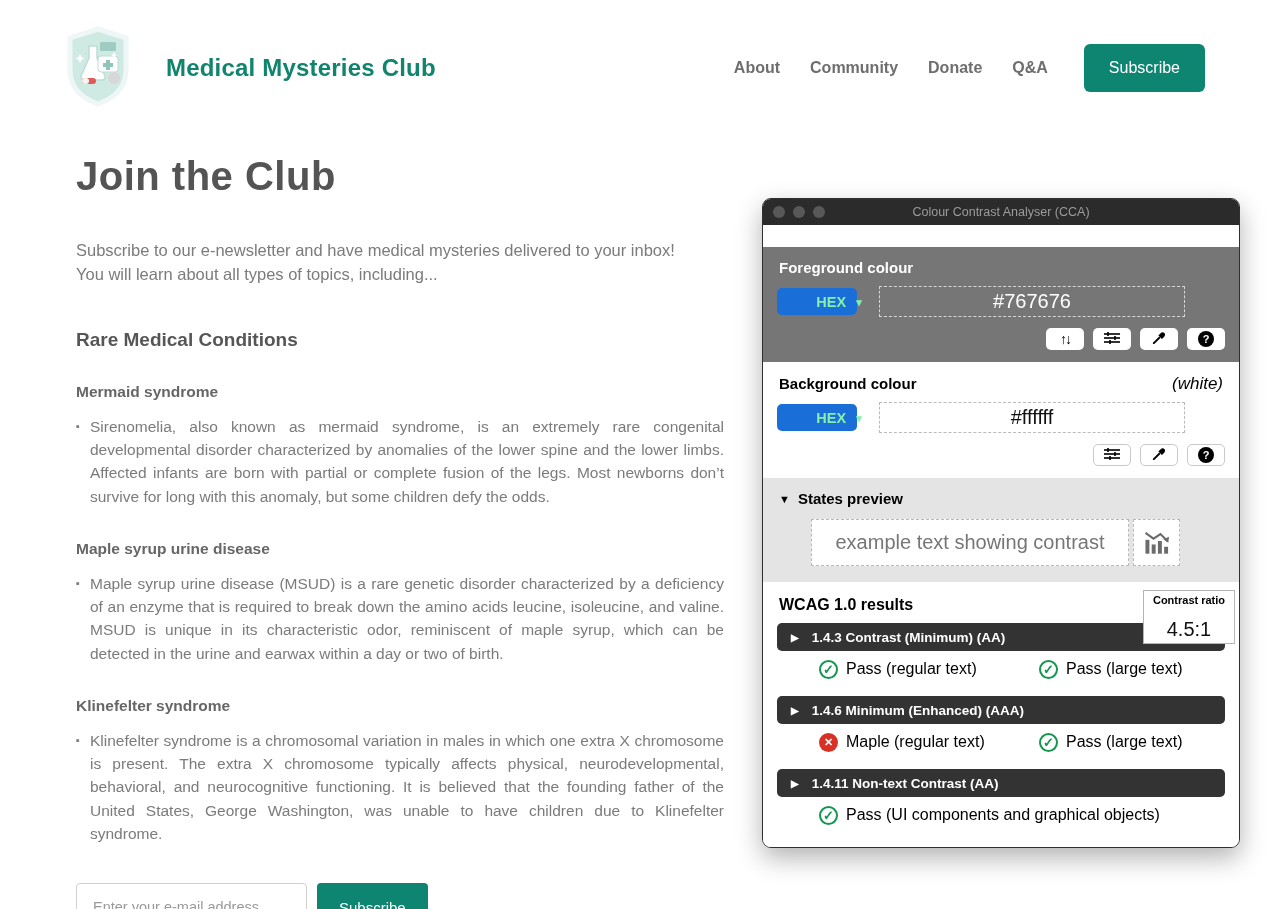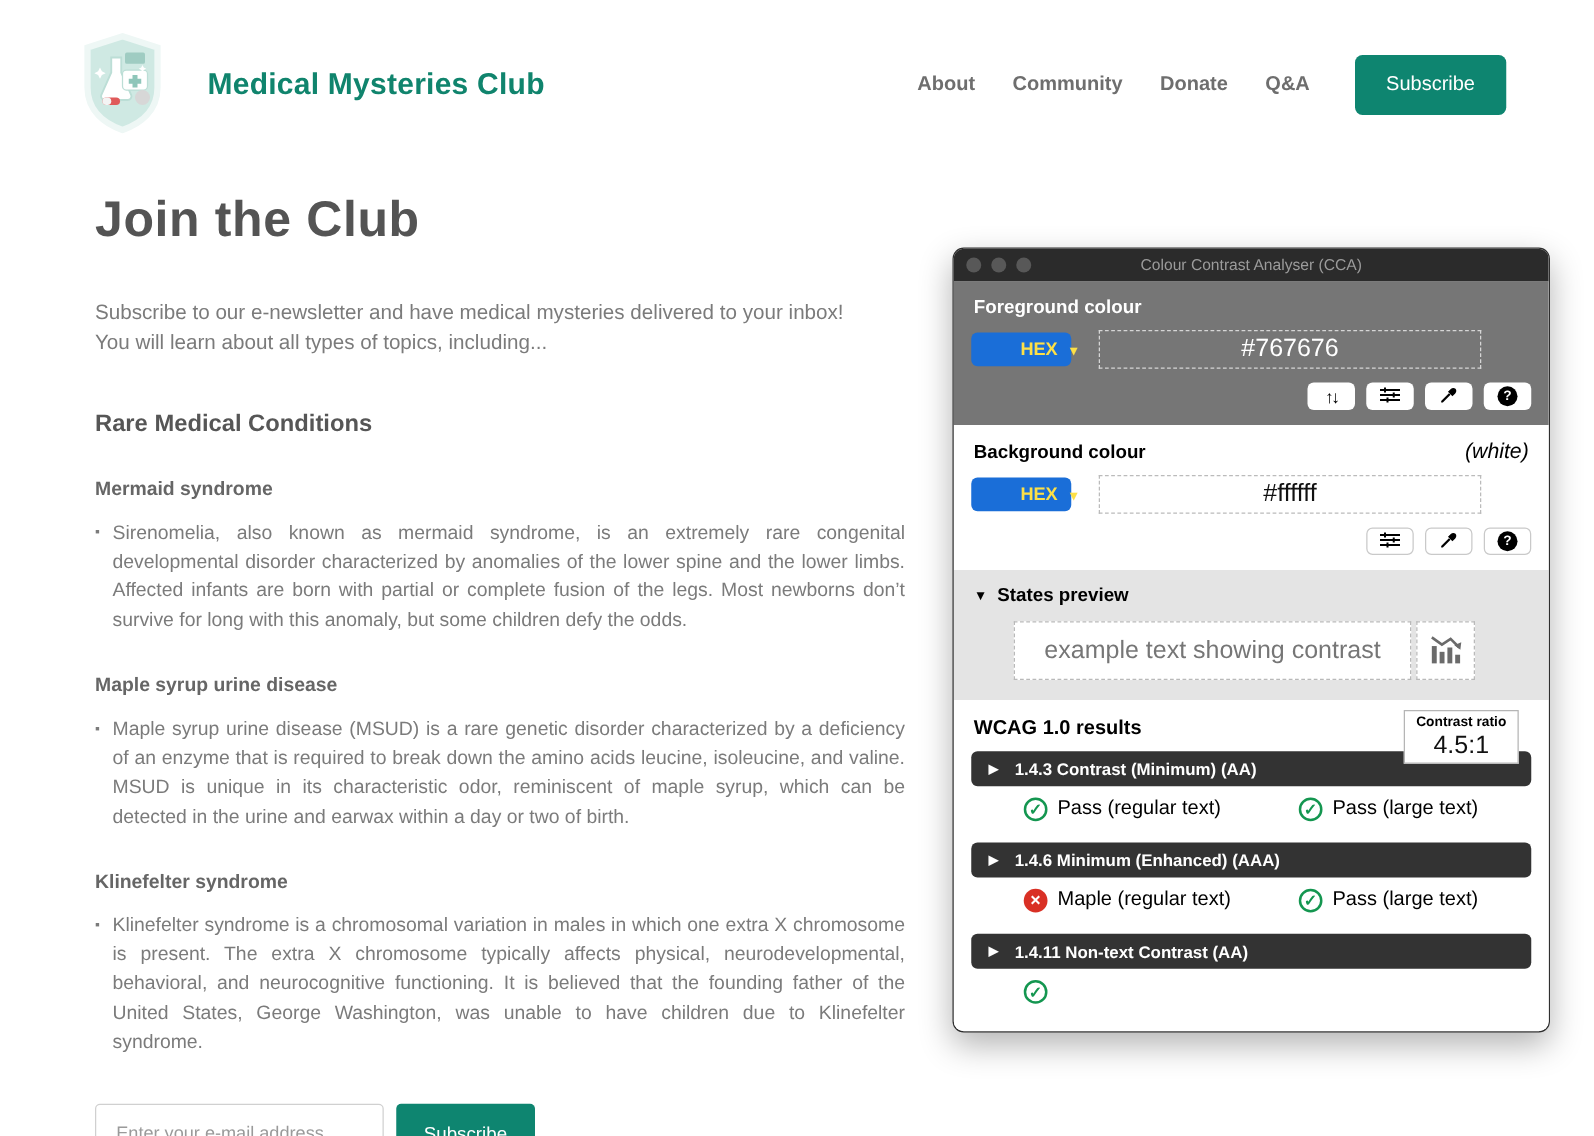--- a/index.html
+++ b/index.html
@@ -38,28 +38,28 @@
   .cca { position:absolute; left:762px; top:198px; width:478px;
          border:1.5px solid #2f2f2f; border-radius:9px; background:#fff;
          box-shadow:0 10px 26px rgba(0,0,0,.30); overflow:hidden; }
   .titlebar { height:26px; background:#2b2b2b; display:flex; align-items:center; position:relative; }
   .dots { display:flex; gap:8px; margin-left:10px; }
   .dot { width:12px; height:12px; border-radius:50%; background:#585858; cursor:pointer; }
   .win-title { position:absolute; left:0; right:0; text-align:center; color:#9b9b9b;
                font-size:12.5px; font-weight:normal; pointer-events:none; }
 
   .sec { padding:9px 14px 12px 14px; }
-  .sec-fg { background:#767676; color:#fff; }
+  .sec-fg { background:#767676; color:#fff;margin-top:22px; }
   .sec-bg { background:#ffffff; color:#000; border-top:1px solid #2f2f2f00; }
   .sec-label-row { display:flex; align-items:baseline; }
   .sec-label { font-size:15px; font-weight:bold; margin:3px 0 10px 2px; }
   .white-hint { margin-left:auto; font-size:17px; font-style:italic; margin-right:2px; }
 
   .colour-row { display:flex; align-items:center; }
-  .hex-select { width:80px; height:27px; background:#1a6ed8; color:#fde047; border:none; border-radius:5px;
+  .hex-select { width:80px; height:27px; background:#1a6ed8; color:#86efac; border:none; border-radius:5px;
                 display:flex; align-items:center; justify-content:center; gap:10px;
                 font-size:14.5px; font-weight:bold; cursor:pointer;padding-left:44px; }
   .hex-chevron { font-size:11px; margin-top:1px; }
   .value-box { margin-left:22px; width:306px; height:31px; border:1px dashed #c9c9c9;
                display:flex; align-items:center; justify-content:center;
                font-size:20px; cursor:text; }
   .sec-fg .value-box { color:#fff; border-color:#d6d6d6; }
   .sec-bg .value-box { color:#111; border-color:#bbb; }
 
   .tools-row { display:flex; justify-content:flex-end; gap:9px; margin-top:11px; margin-right:0px; }
@@ -77,24 +77,24 @@
   .tri-down { font-size:11px; }
   .sample-row { display:flex; align-items:center; margin-left:34px; gap:4px; }
   .sample-box { width:318px; height:47px; background:#fff; border:1px dashed #b9b9b9;
                 display:flex; align-items:center; justify-content:center;
                 font-size:20px; color:#767676; }
   .graph-box { width:47px; height:47px; background:#fff; border:1px dashed #b9b9b9;
                display:flex; align-items:center; justify-content:center; cursor:pointer; }
 
   .sec-wcag { background:#fff; padding:10px 14px 14px 14px; position:relative; }
   .wcag-head { font-size:16px; font-weight:bold; color:#000; margin:4px 0 0 2px; }
-  .ratio-box { position:absolute; top:8px; right:24px; width:92px; border:1px solid #b5b5b5;
+  .ratio-box { position:absolute; top:8px; right:4px; width:92px; border:1px solid #b5b5b5;
                background:#fff; text-align:center; padding:3px 4px 2px; }
   .ratio-label { font-size:11px; font-weight:bold; color:#000; }
-  .ratio-value { font-size:20px; color:#111; margin-top:1px; }
+  .ratio-value { font-size:20px; color:#111; margin-top:12px; }
 
   .rule-bar { margin-top:9px; height:28px; background:#333333; border-radius:5px;
               display:flex; align-items:center; gap:13px; padding-left:14px;
               color:#fff; font-size:13.5px; font-weight:bold; cursor:pointer; }
   .rule-bar:first-of-type { margin-top:16px; }
   .tri-right { font-size:10px; }
   .results-row { display:flex; align-items:center; height:36px; padding-left:42px; }
   .result-item { display:flex; align-items:center; gap:8px; font-size:16px; color:#000; }
   .result-item.col2 { position:absolute; left:262px; }
   .results-row { position:relative; }
@@ -317,16 +317,17 @@
       </span>
     </div>
 
     <div class="rule-bar">
       <span class="tri-right">▶</span>
       <span>1.4.11 Non-text Contrast (AA)</span>
     </div>
     <div class="results-row">
       <span class="result-item">
         <span class="status-icon status-pass">✓</span>
+        <span>Pass (UI components and graphical objects)</span>
       </span>
     </div>
   </div>
 </div>
 
 </body></html>

